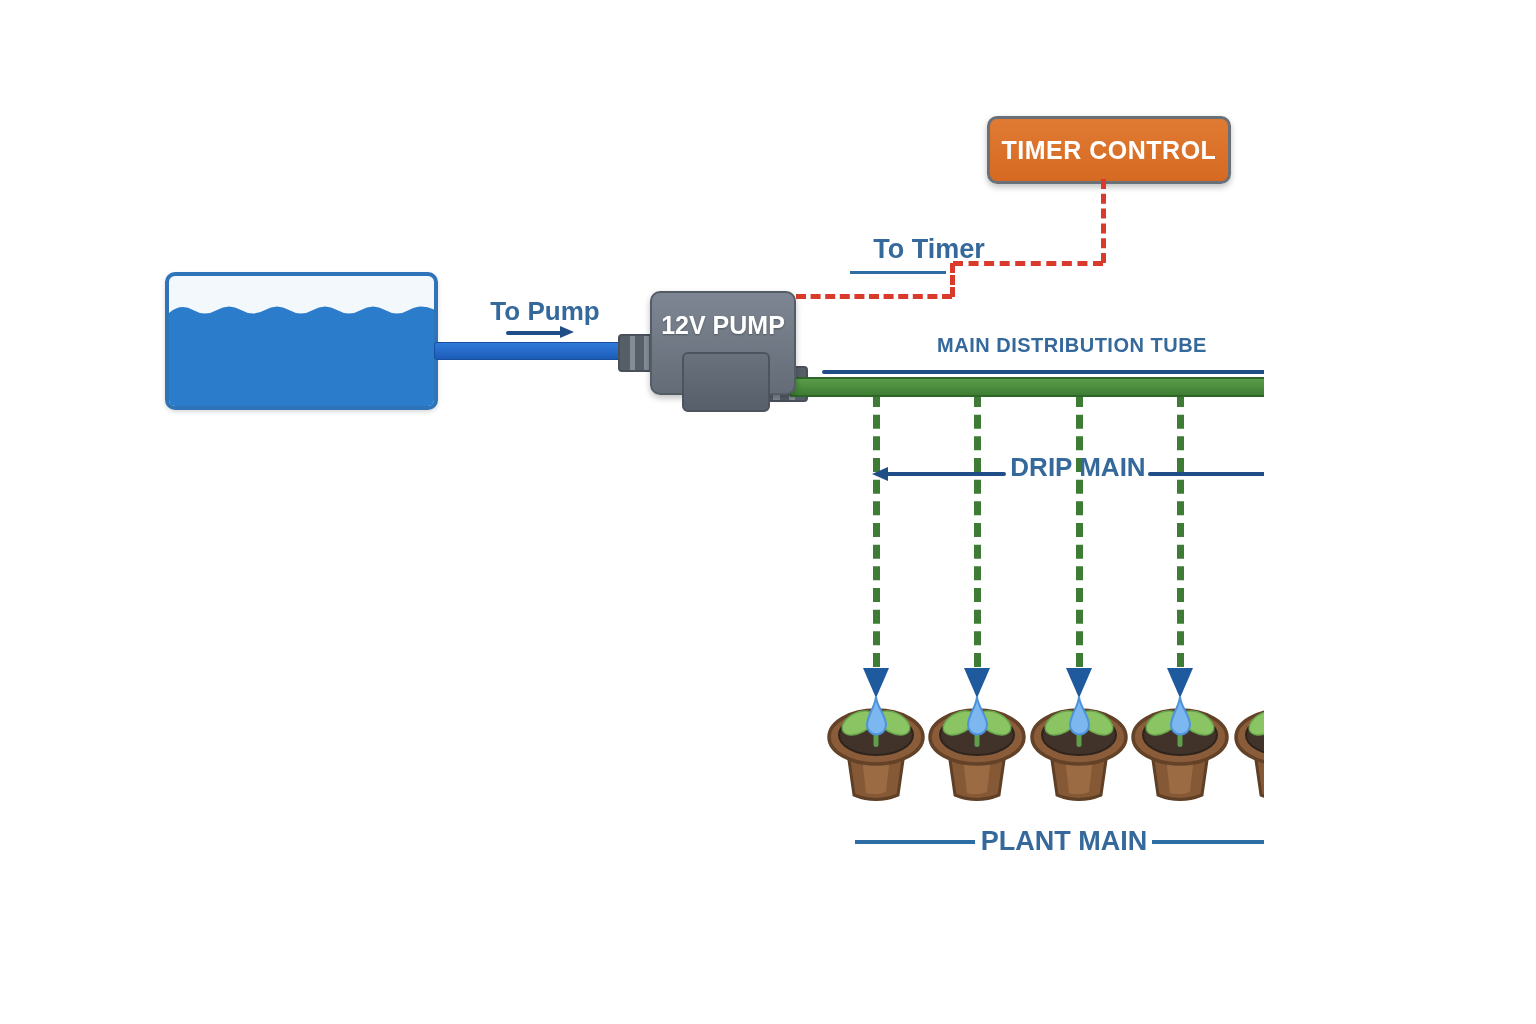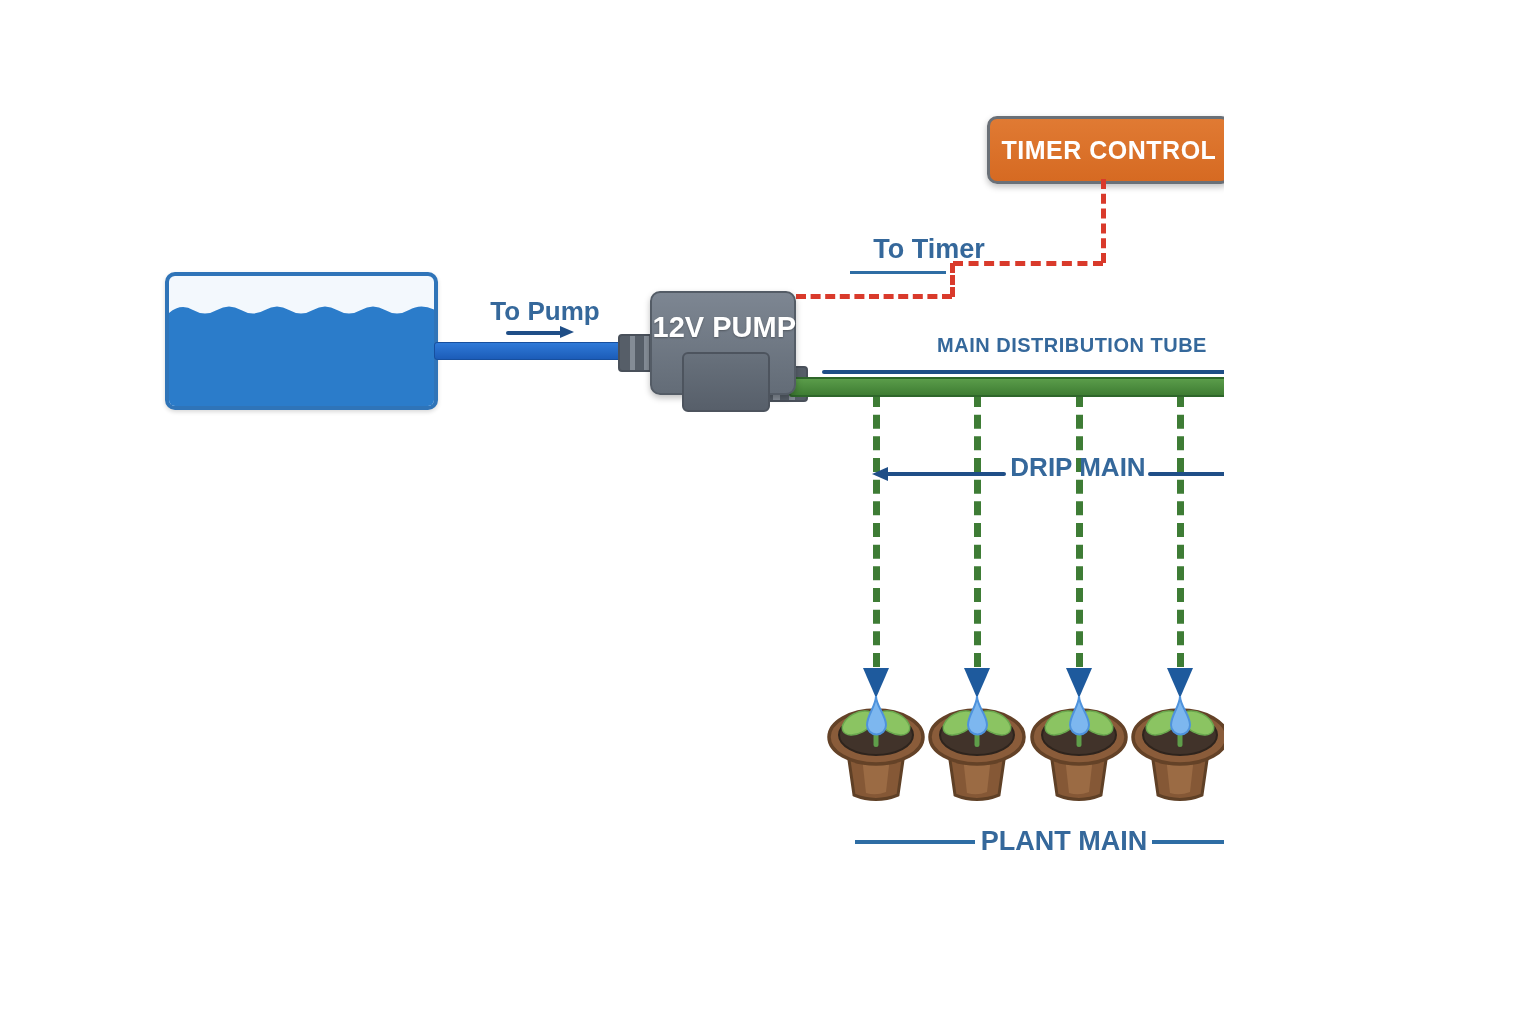--- a/index.html
+++ b/index.html
@@ -1,18 +1,18 @@
 <!DOCTYPE html>
 <html><head>
 <meta charset="utf-8">
 <style>
   html,body{margin:0;padding:0;background:#ffffff;}
   #canvas{
     position:relative;width:1224px;height:1024px;background:#ffffff;
-    font-family:"Liberation Sans","DejaVu Sans",sans-serif;overflow:hidden;
+    font-family:"Liberation Sans","DejaVu Sans",sans-serif;overflow:hidden;padding-left:40px;
   }
   .abs{position:absolute;}
   .lbl{color:#35689b;font-weight:bold;white-space:nowrap;}
   .center{text-align:center;}
 
   
   #timer-box{
     left:987px;top:116px;width:238px;height:62px;
     background:linear-gradient(#e07a33,#d66a22);
     border:3px solid #6a7077;border-radius:10px;
@@ -63,21 +63,21 @@
     border:2px solid #545c66;border-radius:10px;z-index:3;
     box-shadow:0 3px 6px rgba(0,0,0,.25);
   }
   #pump-motor{
     left:682px;top:352px;width:84px;height:56px;
     background:linear-gradient(#68717c,#575f6a);
     border:2px solid #4d545e;border-radius:6px;z-index:4;
   }
   #pump-label{
     left:650px;top:311px;width:146px;z-index:5;
-    color:#ffffff;font-weight:bold;font-size:29px;text-align:right;
+    color:#ffffff;font-weight:bold;font-size:25px;text-align:center;
     text-shadow:0 1px 2px rgba(0,0,0,.3);
   }
 
   
   #to-pump-label{left:470px;top:296px;width:150px;font-size:26px;}
   #to-timer-label{left:869px;top:234px;width:120px;font-size:27px;}
   #to-timer-underline{left:850px;top:271px;width:96px;height:3px;background:#2e6da4;}
   #main-tube-label{left:872px;top:334px;width:400px;font-size:20px;letter-spacing:.5px;text-align:center;}
   #drip-lines-label{left:978px;top:452px;width:200px;font-size:26px;}
 

